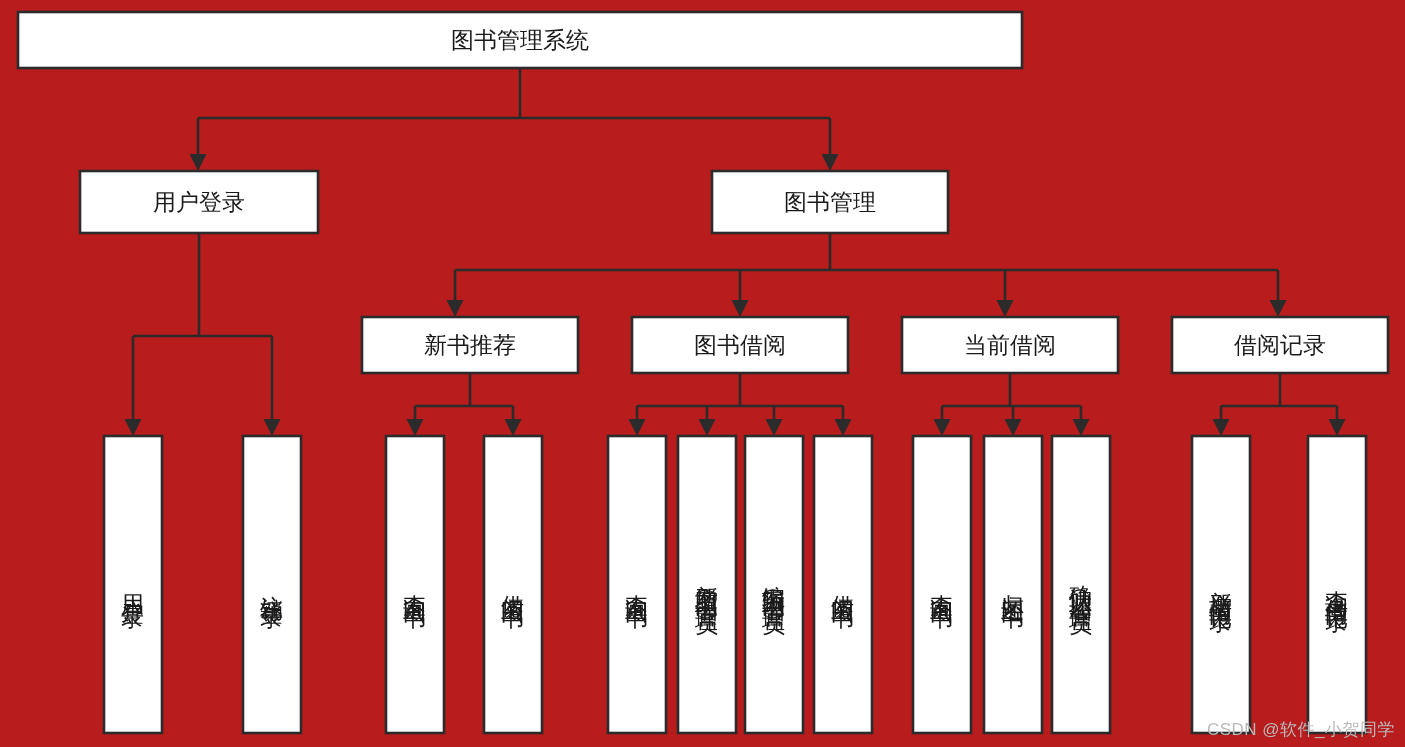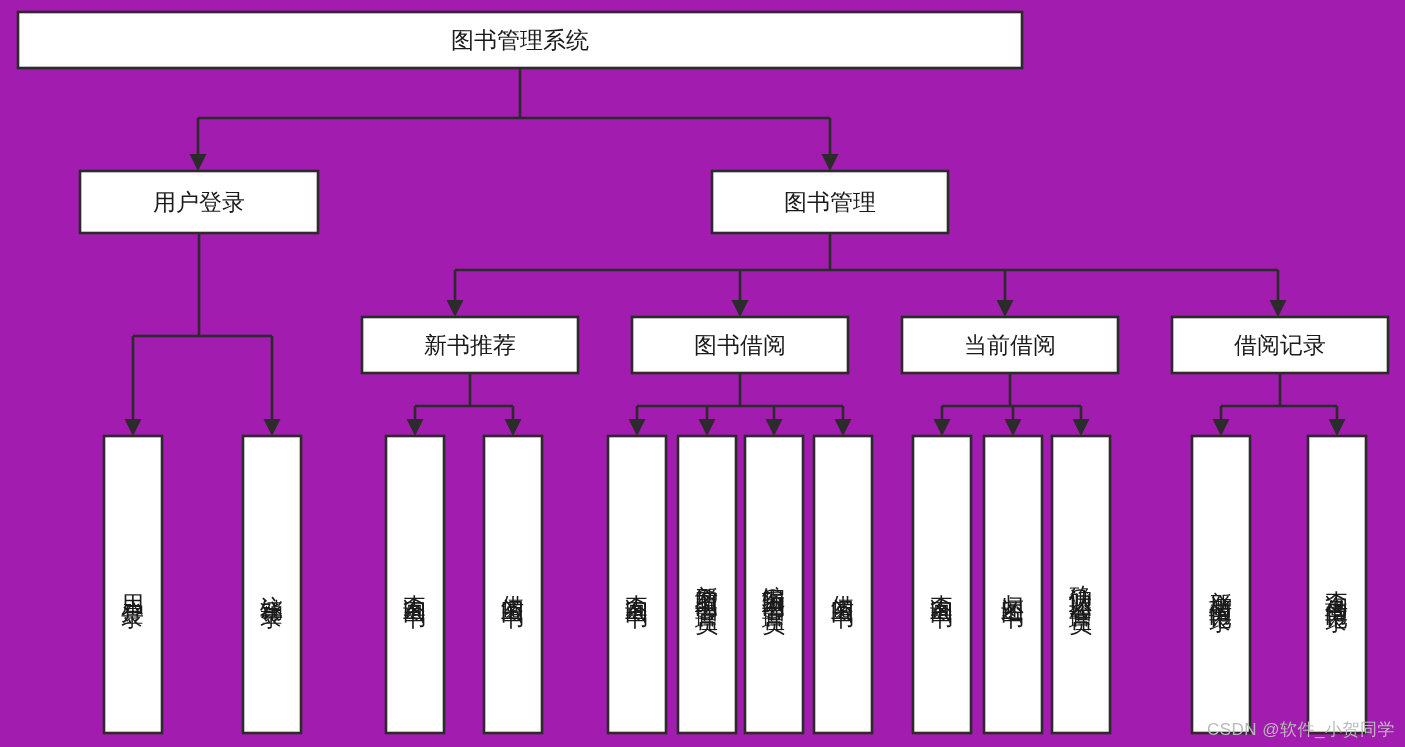--- a/index.html
+++ b/index.html
@@ -8,21 +8,21 @@
     padding: 0;
     background: #ffffff;
   }
   body {
     font-family: "Liberation Sans", "DejaVu Sans", sans-serif;
   }
   #diagram-root {
     position: relative;
     width: 1405px;
     height: 747px;
-    background: #a21caf;
+    background: #b91c1c;
     overflow: hidden;
   }
   svg.diagram-canvas {
     position: absolute;
     left: 0;
     top: 0;
     width: 1405px;
     height: 747px;
     display: block;
   }

